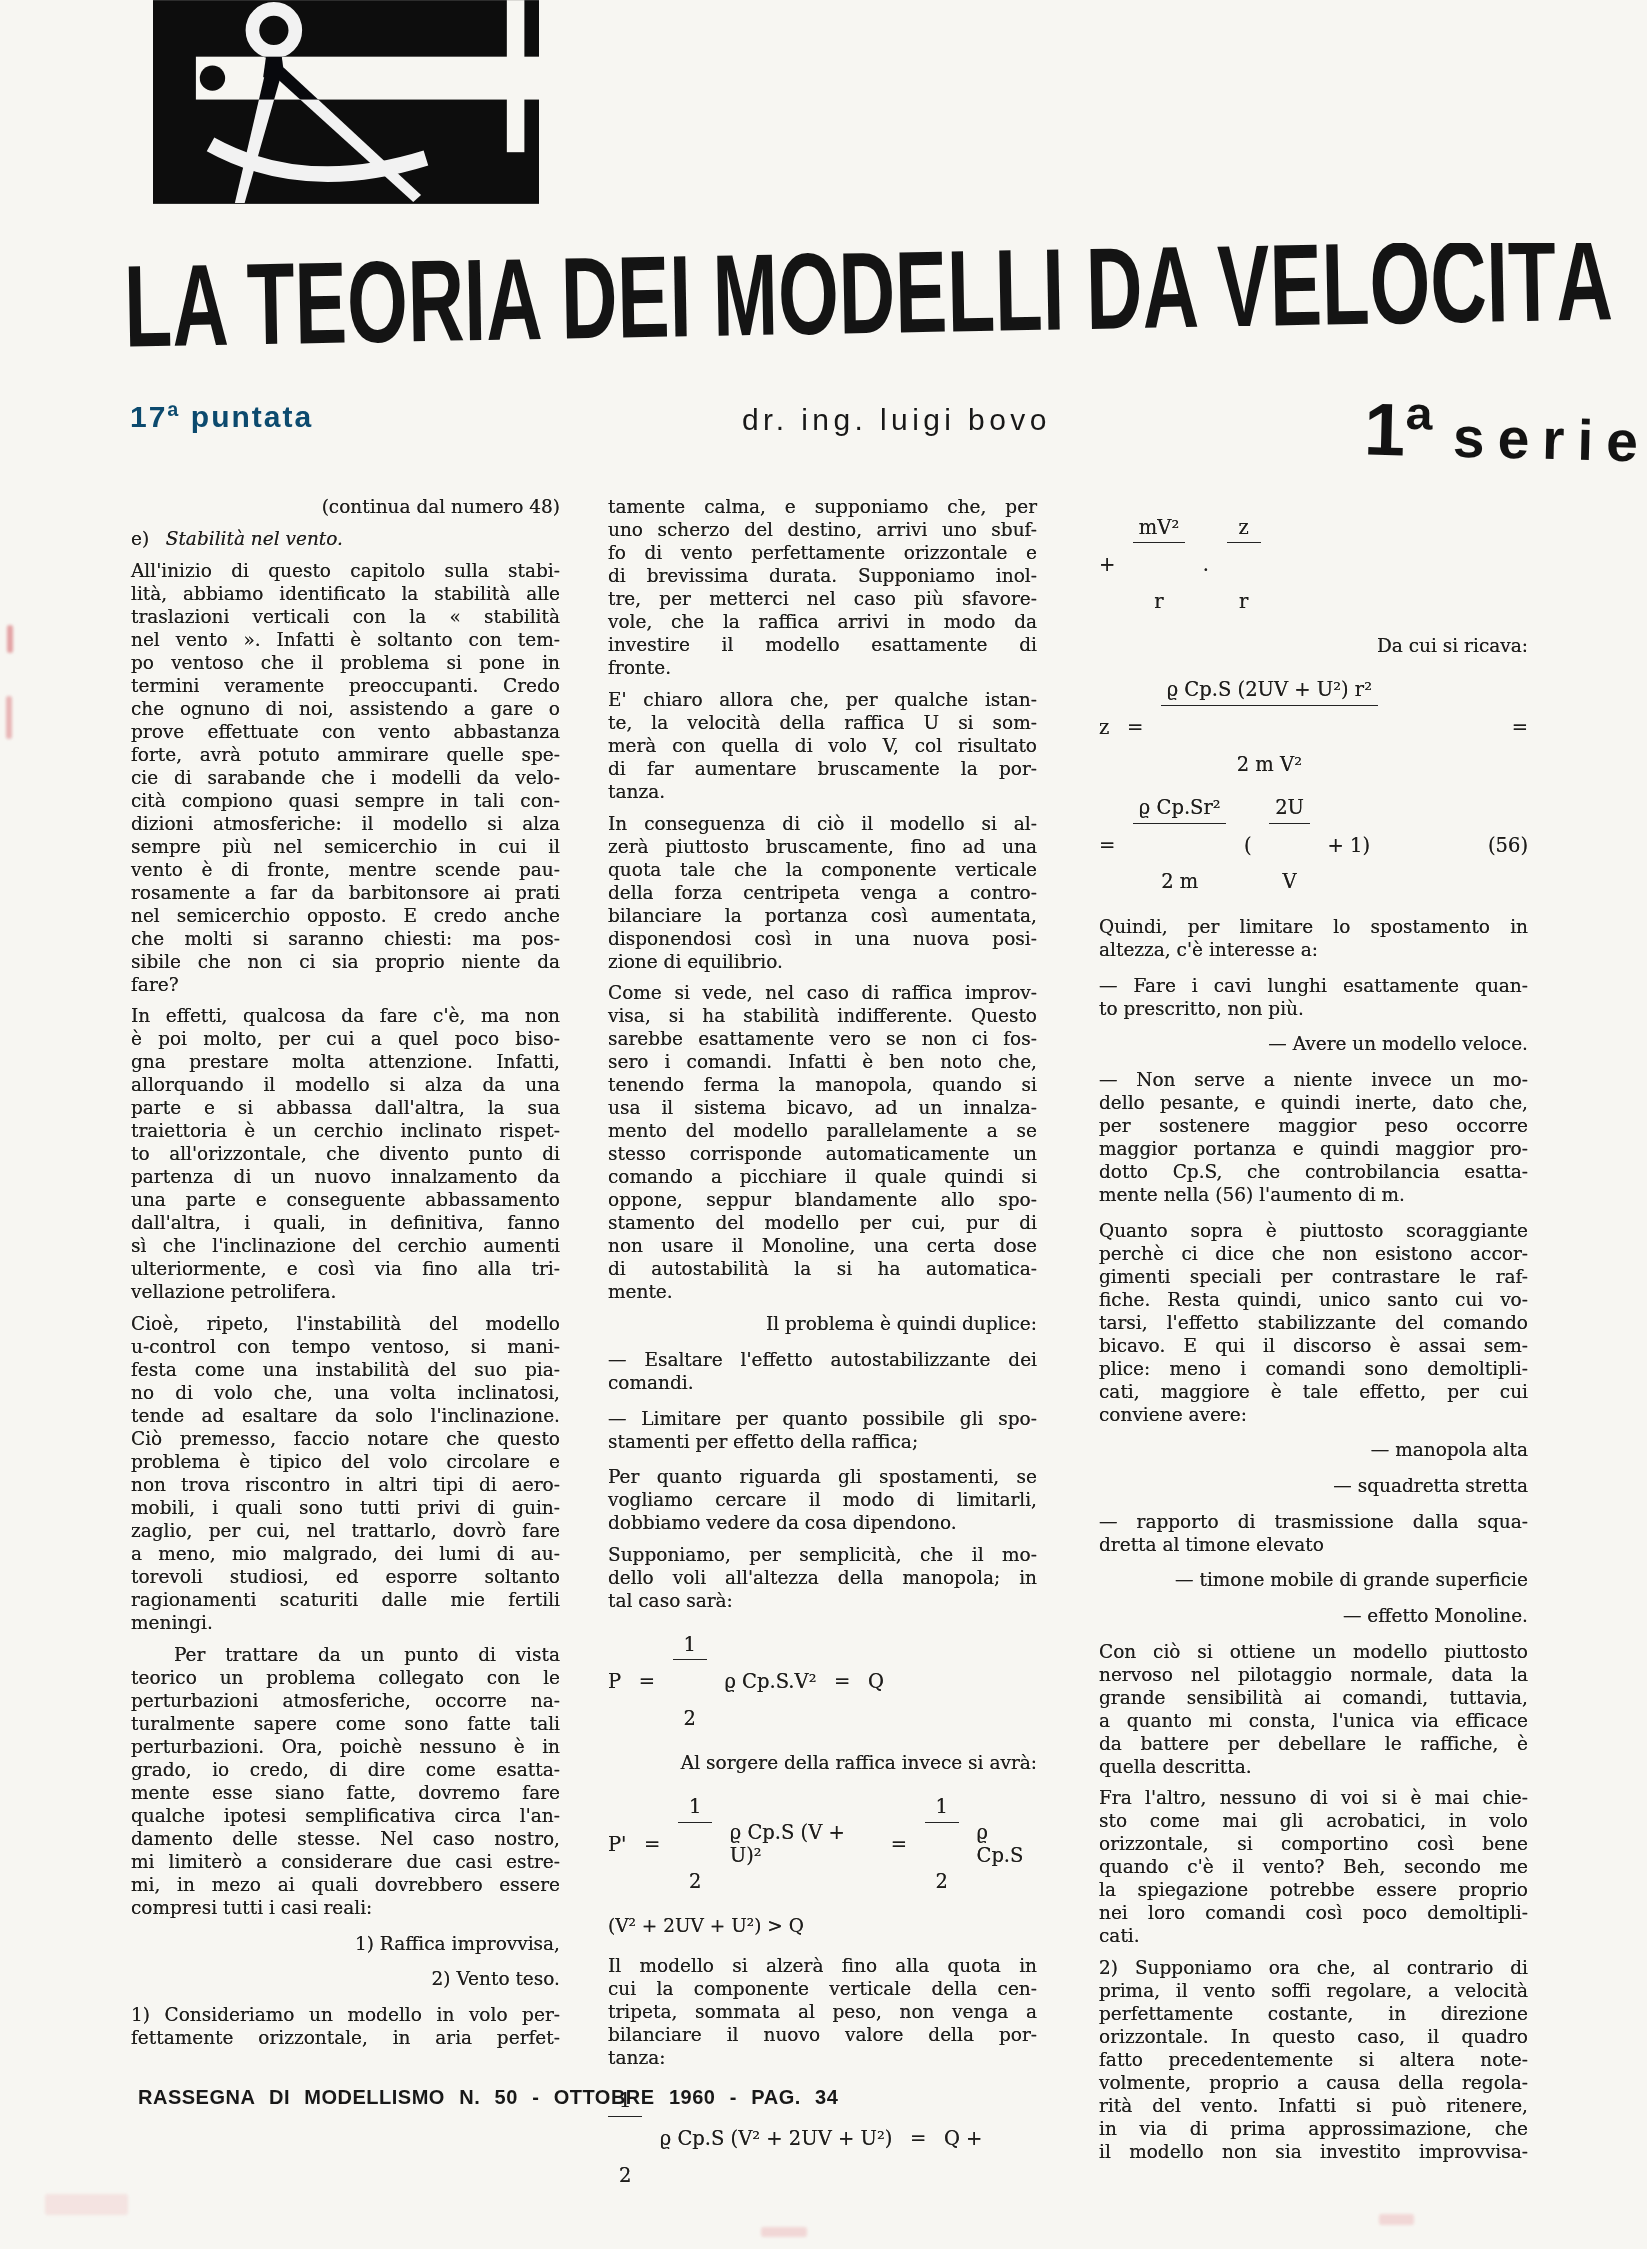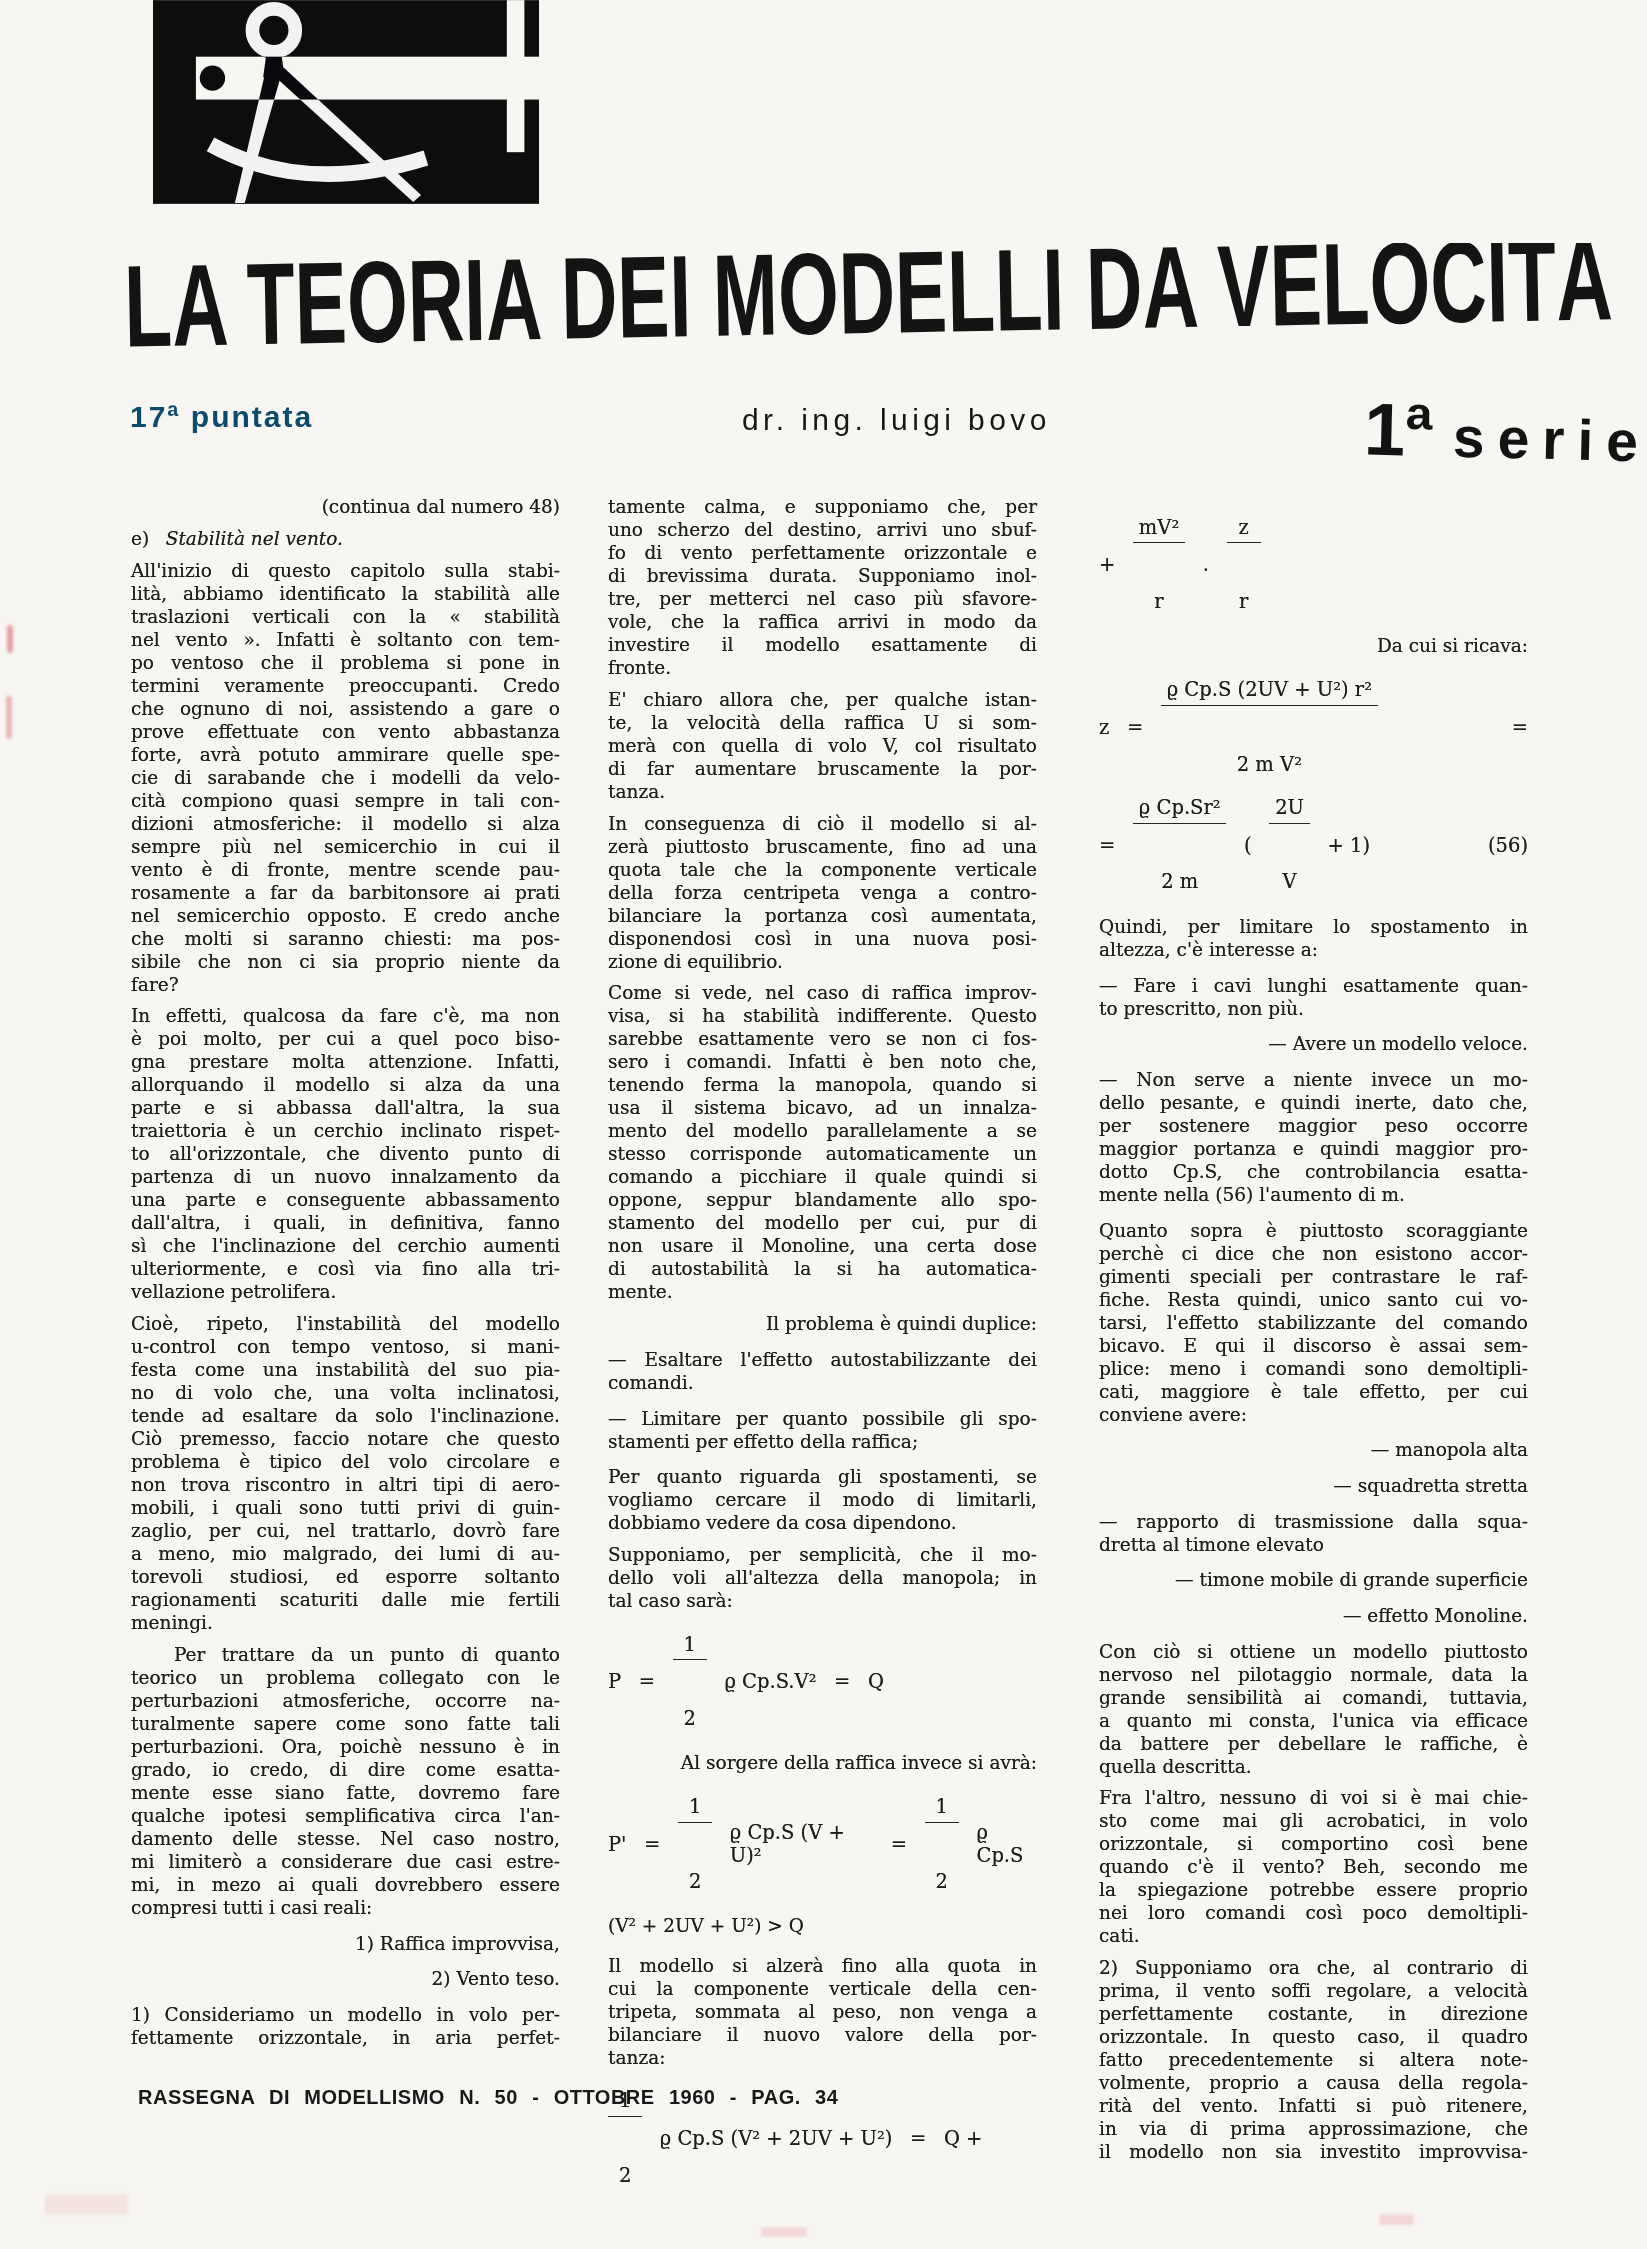--- a/index.html
+++ b/index.html
@@ -139,21 +139,21 @@
         <div class="ln">problema è tipico del volo circolare e</div>
         <div class="ln">non trova riscontro in altri tipi di aero-</div>
         <div class="ln">mobili, i quali sono tutti privi di guin-</div>
         <div class="ln">zaglio, per cui, nel trattarlo, dovrò fare</div>
         <div class="ln">a meno, mio malgrado, dei lumi di au-</div>
         <div class="ln">torevoli studiosi, ed esporre soltanto</div>
         <div class="ln">ragionamenti scaturiti dalle mie fertili</div>
         <div class="ln end">meningi.</div>
       </div>
     <div class="para indent">
-        <div class="ln">Per trattare da un punto di quanto</div>
+        <div class="ln">Per trattare da un punto di vista</div>
         <div class="ln">teorico un problema collegato con le</div>
         <div class="ln">perturbazioni atmosferiche, occorre na-</div>
         <div class="ln">turalmente sapere come sono fatte tali</div>
         <div class="ln">perturbazioni. Ora, poichè nessuno è in</div>
         <div class="ln">grado, io credo, di dire come esatta-</div>
         <div class="ln">mente esse siano fatte, dovremo fare</div>
         <div class="ln">qualche ipotesi semplificativa circa l'an-</div>
         <div class="ln">damento delle stesse. Nel caso nostro,</div>
         <div class="ln">mi limiterò a considerare due casi estre-</div>
         <div class="ln">mi, in mezo ai quali dovrebbero essere</div>

